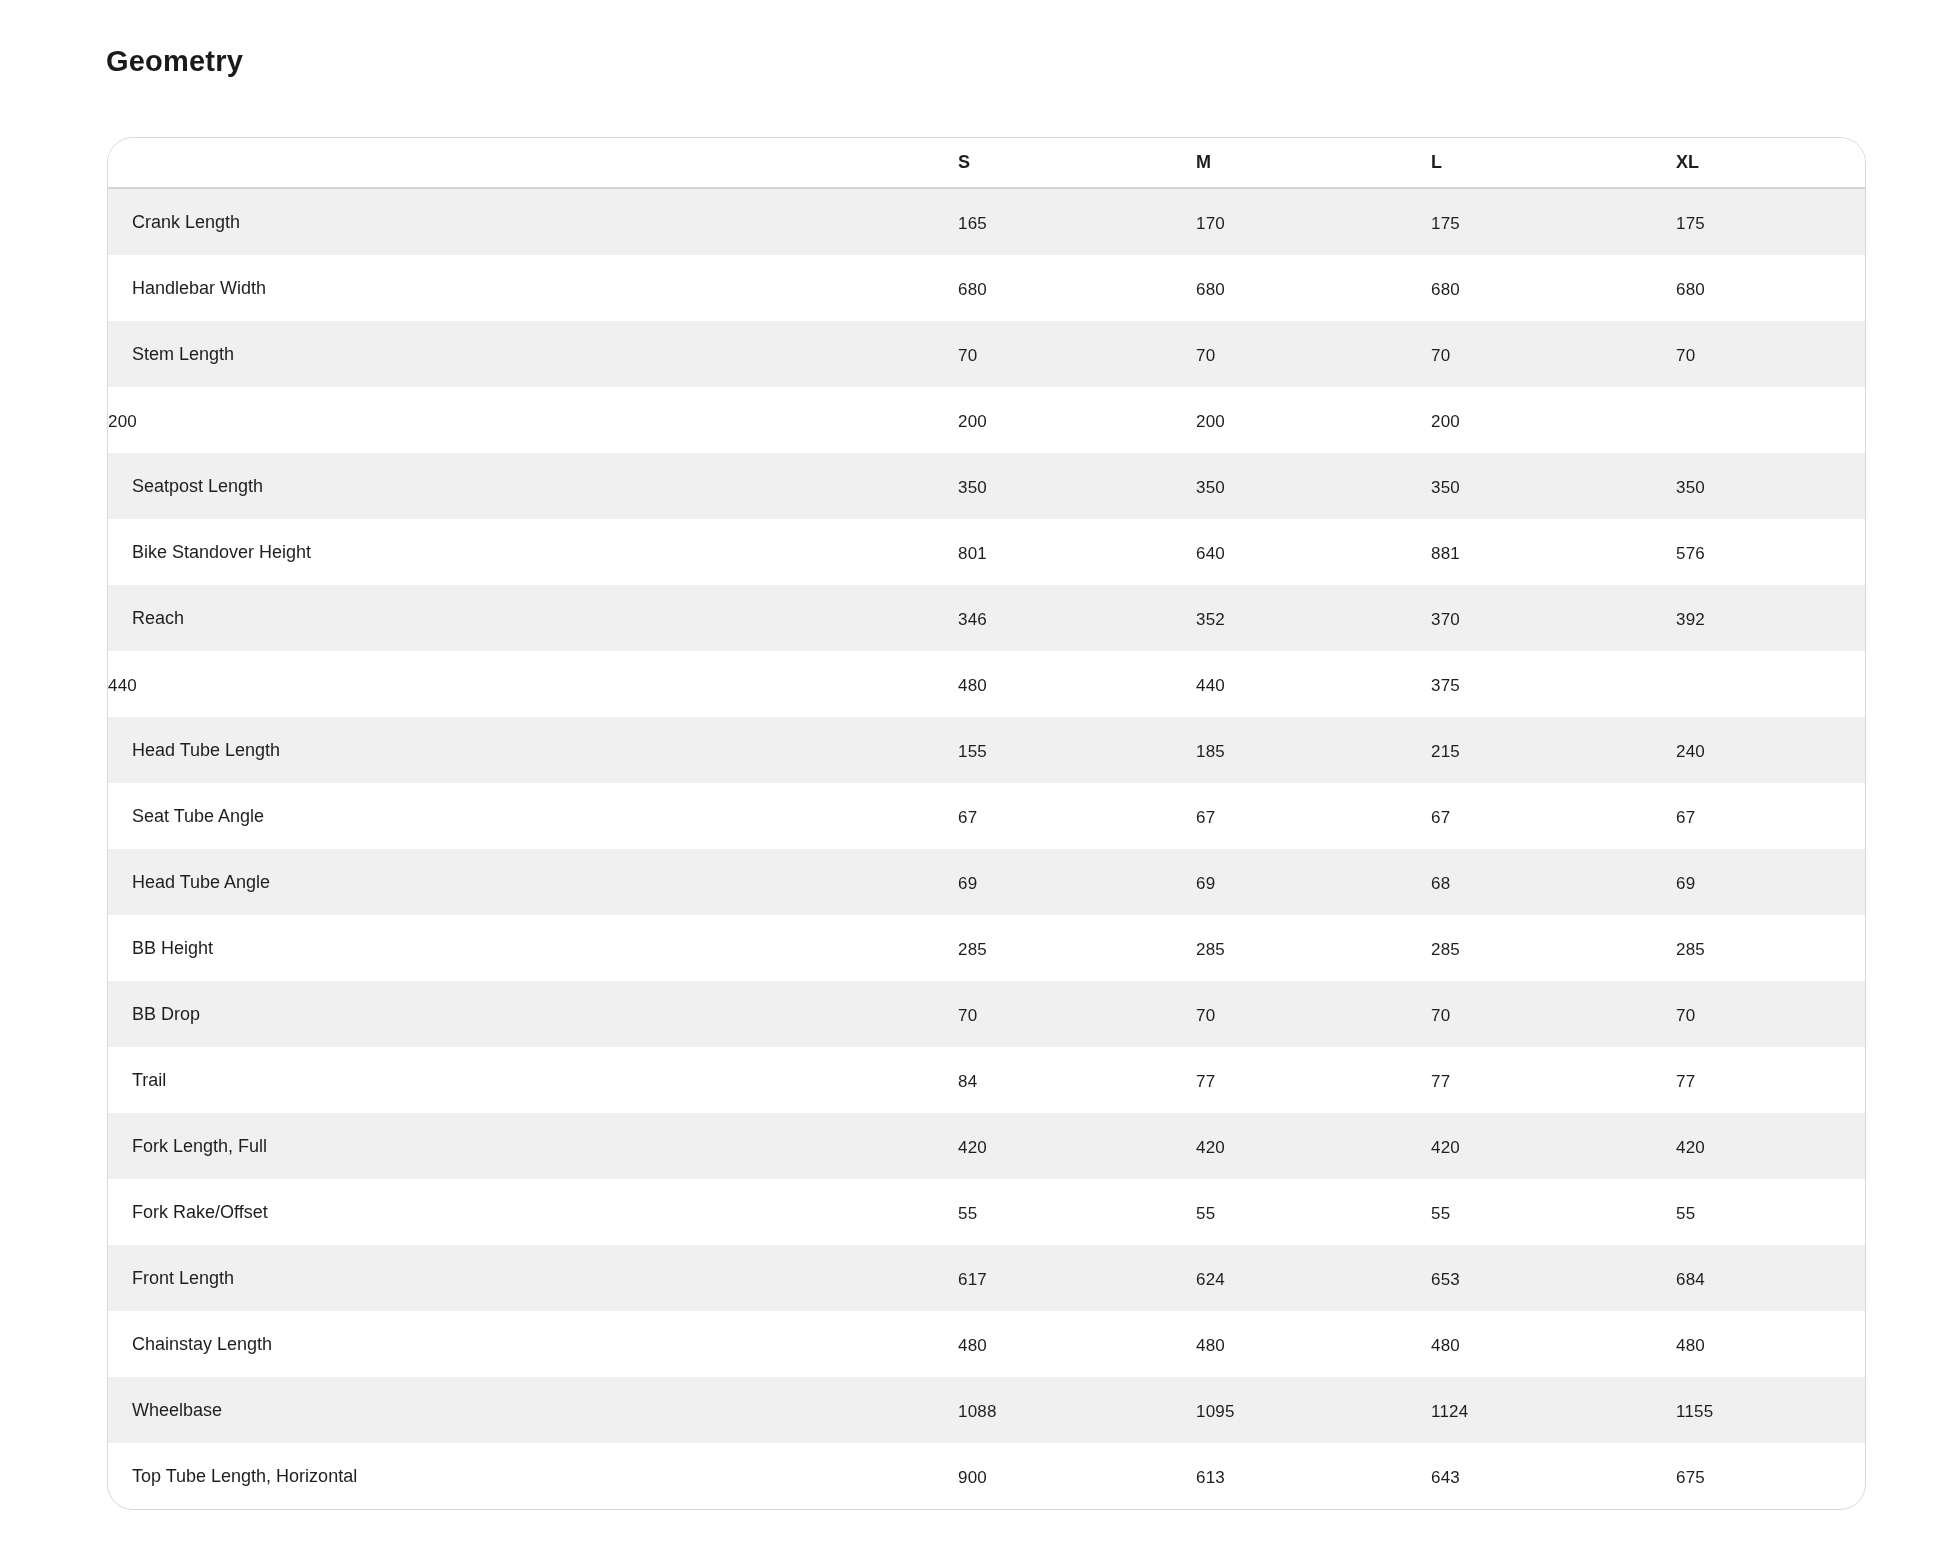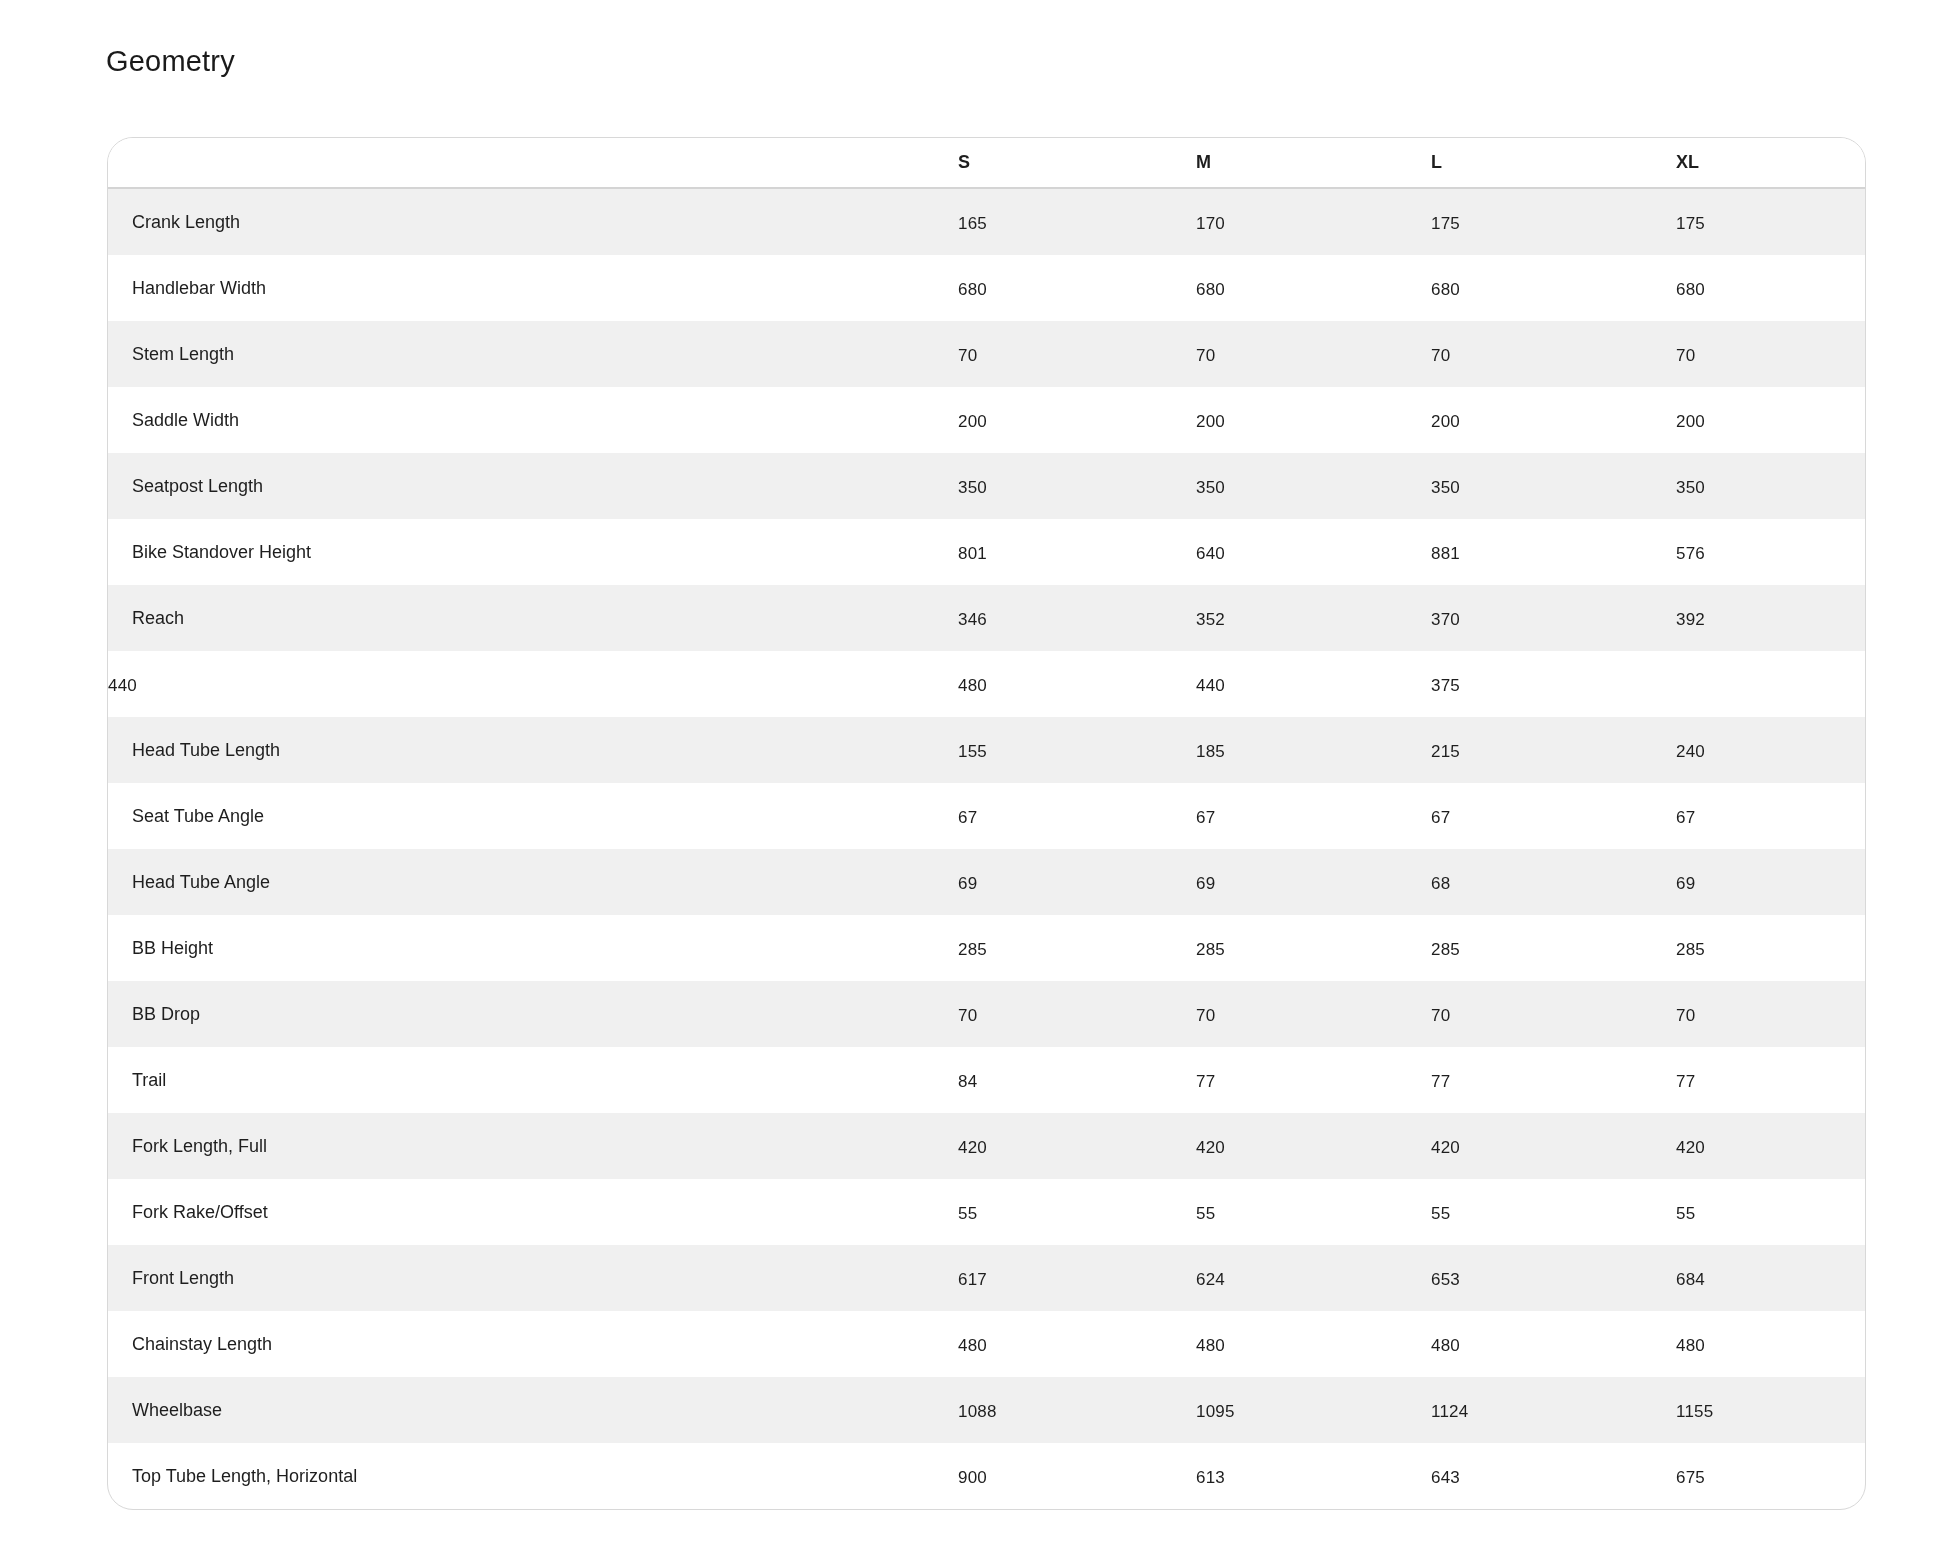--- a/index.html
+++ b/index.html
@@ -18,21 +18,21 @@
     background:var(--bg);
     font-family:"Liberation Sans", sans-serif;
     color:var(--text);
     padding-top:44px;
     overflow:hidden;
   }
   .title{
     margin:0 12px 0 106px;
     font-size:29px;
     line-height:34px;
-    font-weight:400;
+    font-weight:700;
     color:var(--title);
     letter-spacing:0.2px;
   }
   .geo-table{
     margin:59px 0 0 107px;
     width:1759px;
     background:var(--bg);
     border:1px solid var(--border);
     border-radius:26px;
     overflow:hidden;
@@ -101,21 +101,20 @@
 
   <div class="geo-row">
     <div class="cell label-cell">Stem Length</div>
     <div class="cell value-cell">70</div>
     <div class="cell value-cell">70</div>
     <div class="cell value-cell">70</div>
     <div class="cell value-cell">70</div>
   </div>
 
   <div class="geo-row">
-    <div class="cell label-cell">Saddle Width</div>
     <div class="cell value-cell">200</div>
     <div class="cell value-cell">200</div>
     <div class="cell value-cell">200</div>
     <div class="cell value-cell">200</div>
   </div>
 
   <div class="geo-row">
     <div class="cell label-cell">Seatpost Length</div>
     <div class="cell value-cell">350</div>
     <div class="cell value-cell">350</div>

